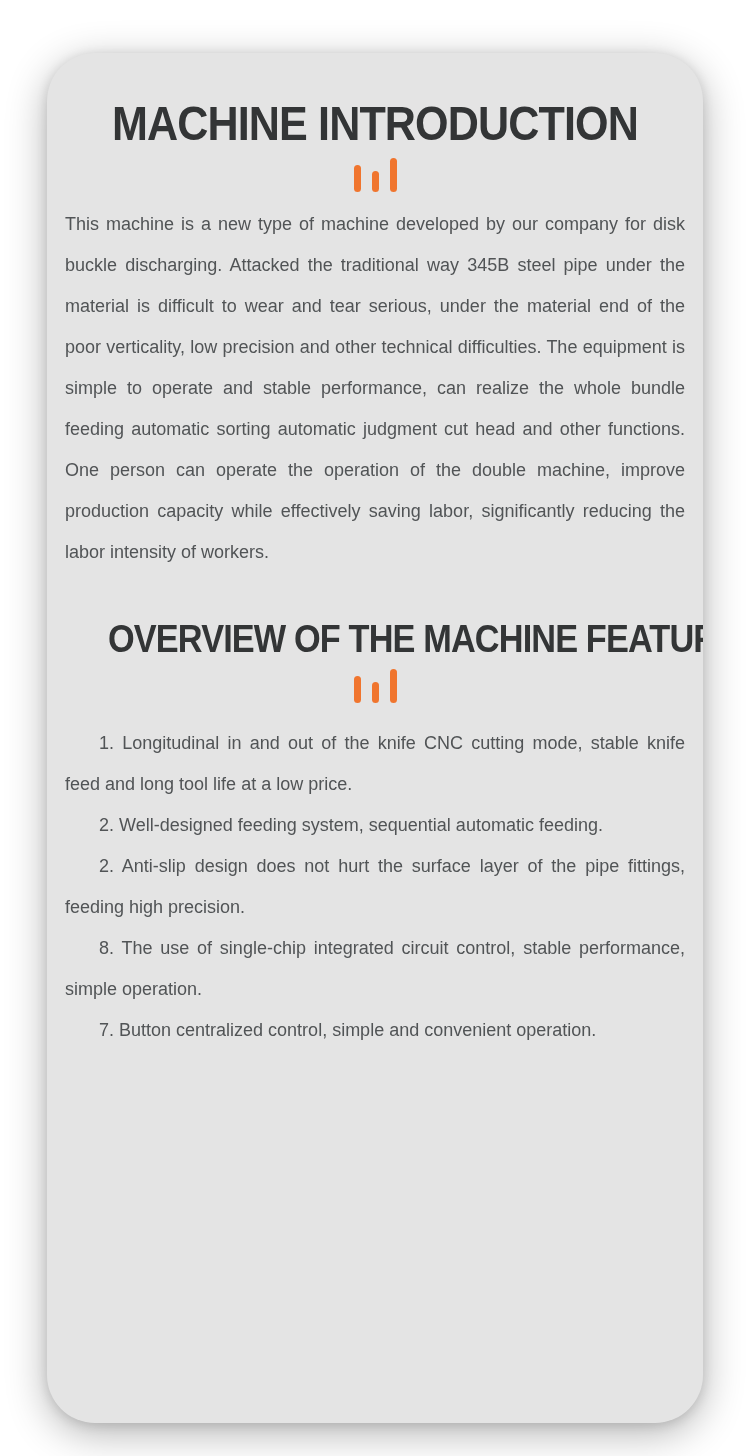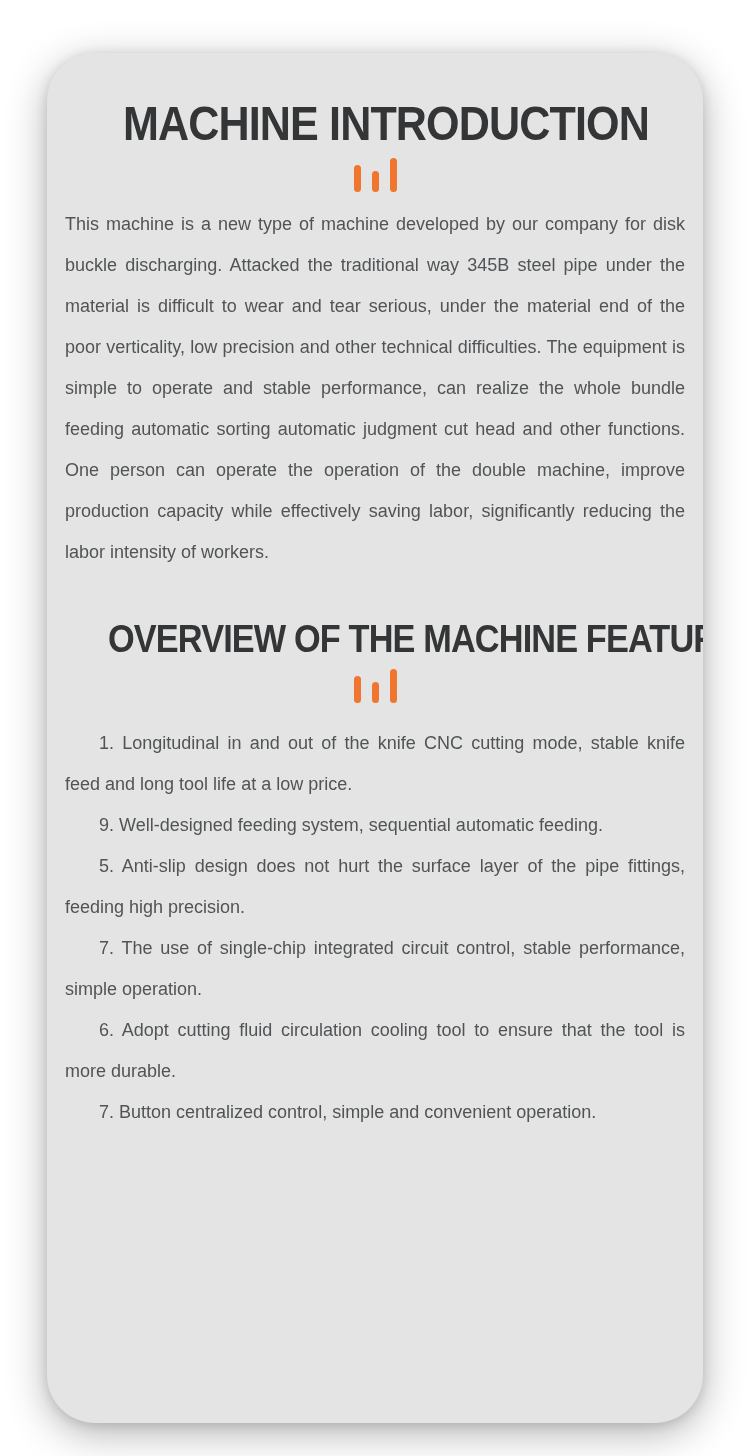--- a/index.html
+++ b/index.html
@@ -26,21 +26,21 @@
     height: 1370px;
     background: var(--card-bg, #e4e4e4);
     border-radius: 48px;
     box-shadow: 0 10px 40px rgba(0, 0, 0, 0.30), 0 2px 12px rgba(0,0,0,0.12);
     padding: 0 18px;
     overflow: hidden;
   }
 
   .section-title {
     margin-top: 42px;
-    text-align: right;
+    text-align: center;
     white-space: nowrap;
   }
   .section-title .title-text {
     display: inline-block;
     font-weight: 700;
     color: var(--heading-color, #333536);
     letter-spacing: -1px;
     transform: scaleX(0.88);
     transform-origin: center;
     line-height: 1.15;
@@ -112,27 +112,26 @@
     <div class="bars-icon">
       <span class="bar bar-1"></span>
       <span class="bar bar-2"></span>
       <span class="bar bar-3"></span>
     </div>
 
     <div class="body-text feature-list">
 
         <p>1. Longitudinal in and out of the knife CNC cutting mode, stable knife feed and long tool life at a low price.</p>
 
-        <p>9. Well-designed feeding system, sequential automatic feeding.</p>
+        <p>2. Well-designed feeding system, sequential automatic feeding.</p>
 
-        <p>5. Anti-slip design does not hurt the surface layer of the pipe fittings, feeding high precision.</p>
+        <p>2. Anti-slip design does not hurt the surface layer of the pipe fittings, feeding high precision.</p>
 
 
-        <p>7. The use of single-chip integrated circuit control, stable performance, simple operation.</p>
+        <p>8. The use of single-chip integrated circuit control, stable performance, simple operation.</p>
 
-        <p>6. Adopt cutting fluid circulation cooling tool to ensure that the tool is more durable.</p>
 
         <p>7. Button centralized control, simple and convenient operation.</p>
 
       </div>
 
   </div>
 </div>
 
 </body></html>

